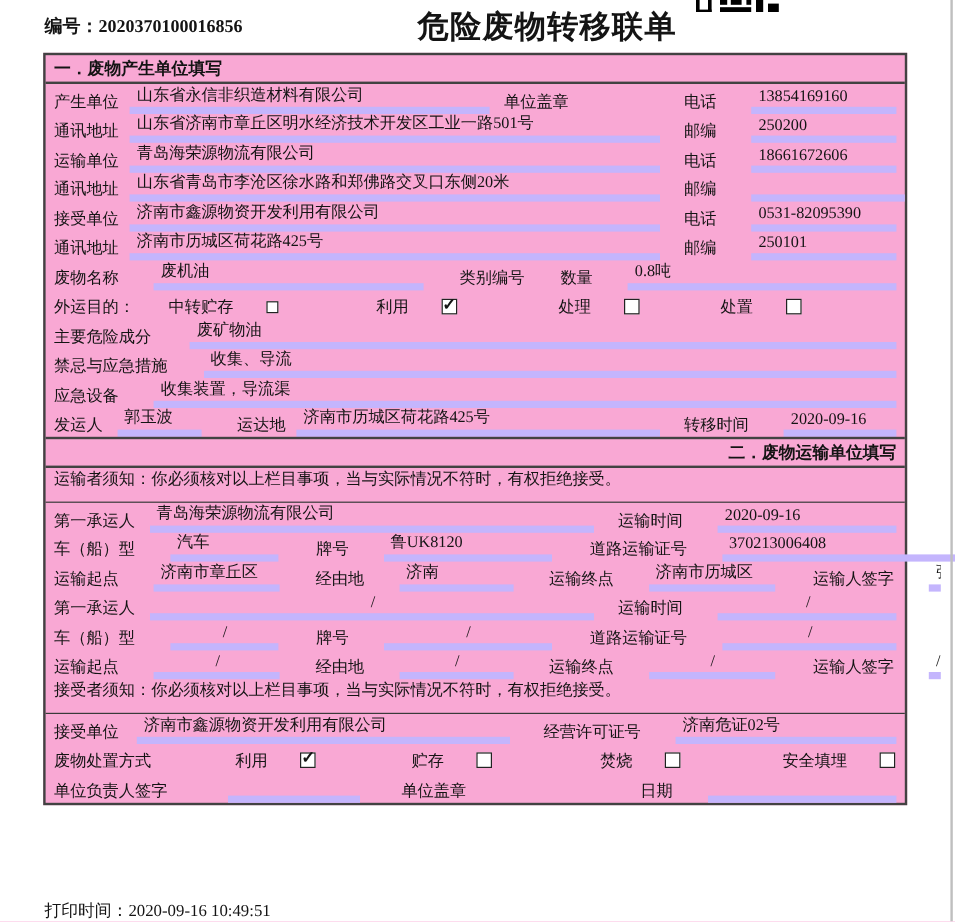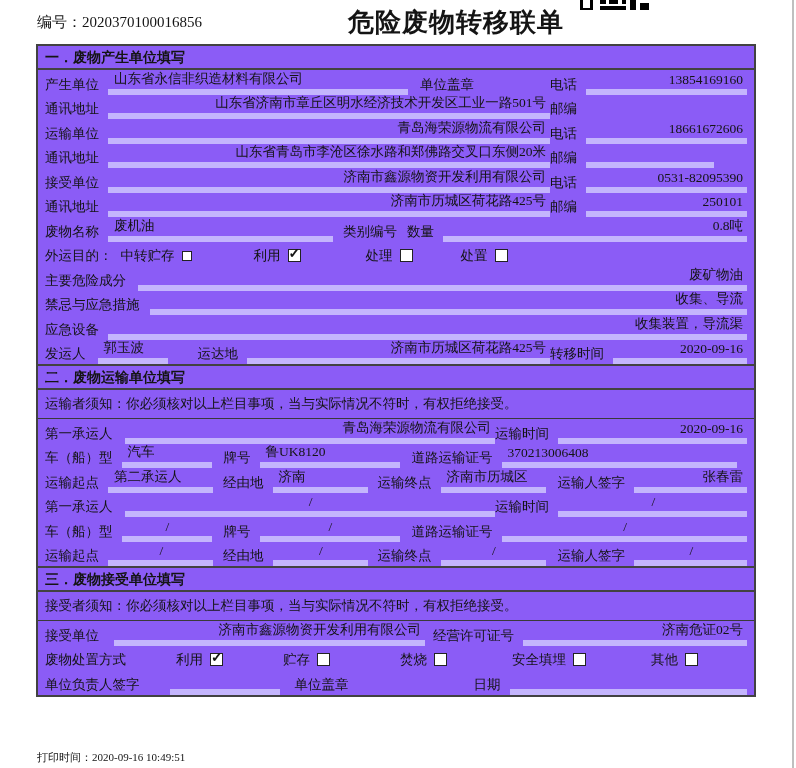--- a/index.html
+++ b/index.html
@@ -3,57 +3,57 @@
 <meta charset="utf-8">
 <style>
   html,body{margin:0;padding:0;}
   body{
     width:796px;height:768px;background:#ffffff;position:relative;overflow:hidden;
     font-family:"Liberation Serif","DejaVu Serif",serif;
     color:#141414;font-size:13.5px;
   }
   .page-edge{position:absolute;top:0;bottom:0;right:2px;width:2px;background:#bfbfbf;}
   .qr{position:absolute;left:580px;top:0;}
-  .hdr-num{position:absolute;left:37px;top:13px;font-size:15px;white-space:nowrap;}
+  .hdr-num{position:absolute;left:37px;top:13px;font-size:15px;white-space:nowrap;font-weight:bold;}
   .hdr-title{
     position:absolute;left:348px;top:5px;font-size:26px;font-weight:bold;letter-spacing:1px;
     font-family:"Liberation Sans","DejaVu Sans",sans-serif;white-space:nowrap;
   }
   .doc{
     position:absolute;left:36px;top:44px;width:716px;
-    border:2px solid #424242;display:flex;flex-direction:column;background:#8b5cf6;
+    border:2px solid #424242;display:flex;flex-direction:column;background:#f9a8d4;
   }
   .sec-head{
     height:22px;line-height:22px;padding:0 7px;font-weight:bold;font-size:14px;
     font-family:"Liberation Sans","DejaVu Sans",sans-serif;
     border-bottom:2px solid #424242;white-space:nowrap;
   }
-  .sec-head.bt{border-top:2px solid #424242;}
+  .sec-head.bt{border-top:2px solid #424242;text-align:right;}
   .row{
     display:flex;align-items:flex-end;height:24.5px;padding:0 7px;
-    white-space:nowrap;box-sizing:border-box;
-  }
-  .row.notice{height:29px;align-items:center;border-bottom:1px solid #3a3a3a;}
+    white-space:nowrap;box-sizing:border-box;gap:20px;
+  }
+  .row.notice{height:29px;align-items:flex-start;border-bottom:1px solid #3a3a3a;}
   .left{display:flex;align-items:flex-end;flex:0 0 auto;box-sizing:border-box;}
   .lbl{padding-bottom:1px;flex:0 0 auto;}
   .u{
     border-bottom:6px solid #c4b5fd;padding:0 4px 1px 6px;margin-left:9px;
     min-height:18px;box-sizing:border-box;flex:0 0 auto;overflow:hidden;
   }
   .u.ctr{text-align:center;}
-  .fill{flex:1 1 auto;text-align:right;}
+  .fill{flex:1 1 auto;}
   .cb{
     width:11px;height:11px;border:1px solid #222;margin:0 0 4px 7px;
     position:relative;flex:0 0 auto;background:#fff;
   }
   .cb.sm{width:8px;height:8px;margin-bottom:5px;}
   .cb.checked::after{
     content:"\2713";position:absolute;left:0px;top:-5px;font-size:14px;font-weight:bold;
   }
-  .print-time{position:absolute;left:37px;top:750px;font-size:11px;white-space:nowrap;}
+  .print-time{position:absolute;left:37px;top:750px;font-size:14px;white-space:nowrap;}
   .w70{width:70px}.w90{width:90px}.w95{width:95px}.w105{width:105px}.w110{width:110px}
   .w128{width:128px}.w130{width:130px}.w140{width:140px}.w145{width:145px}.w160{width:160px}
   .w165{width:165px}.w225{width:225px}.w235{width:235px}.w300{width:300px}
   .w380{width:380px}.w450{width:450px}.w505{width:505px}
   .ml8{margin-left:8px}.ml10{margin-left:10px}.ml12{margin-left:12px}.ml15{margin-left:15px}
   .ml25{margin-left:25px}.ml30{margin-left:30px}.ml50{margin-left:50px}.ml60{margin-left:60px}
   .ml62{margin-left:62px}.ml65{margin-left:65px}.ml70{margin-left:70px}
   .ml120{margin-left:48px}.ml125{margin-left:125px}
 </style>
 </head>
@@ -89,20 +89,21 @@
     <span class="lbl">电话</span>
     <span class="u fill">13854169160</span>
   </div>
 
   <div class="row">
     <div class="left w505">
       <span class="lbl">通讯地址</span>
       <span class="u fill">山东省济南市章丘区明水经济技术开发区工业一路501号</span>
     </div>
     <span class="lbl">邮编</span>
+    <span class="u fill">250200</span>
   </div>
 
   <div class="row">
     <div class="left w505">
       <span class="lbl">运输单位</span>
       <span class="u fill">青岛海荣源物流有限公司</span>
     </div>
     <span class="lbl">电话</span>
     <span class="u fill">18661672606</span>
   </div>
@@ -200,21 +201,21 @@
     <span class="lbl">车（船）型</span>
     <span class="u w90">汽车</span>
     <span class="lbl ml12">牌号</span>
     <span class="u w140">鲁UK8120</span>
     <span class="lbl ml12">道路运输证号</span>
     <span class="u w235">370213006408</span>
   </div>
 
   <div class="row">
     <span class="lbl">运输起点</span>
-    <span class="u w105">第二承运人</span>
+    <span class="u w105">济南市章丘区</span>
     <span class="lbl ml10">经由地</span>
     <span class="u w95">济南</span>
     <span class="lbl ml10">运输终点</span>
     <span class="u w105">济南市历城区</span>
     <span class="lbl ml12">运输人签字</span>
     <span class="u fill">张春雷</span>
   </div>
 
   <div class="row">
     <div class="left w450">
@@ -238,21 +239,20 @@
     <span class="lbl">运输起点</span>
     <span class="u w105 ctr">/</span>
     <span class="lbl ml10">经由地</span>
     <span class="u w95 ctr">/</span>
     <span class="lbl ml10">运输终点</span>
     <span class="u w105 ctr">/</span>
     <span class="lbl ml12">运输人签字</span>
     <span class="u fill ctr">/</span>
   </div>
 
-  <div class="sec-head bt">三．废物接受单位填写</div>
 
   <div class="row notice">
     <span>接受者须知：你必须核对以上栏目事项，当与实际情况不符时，有权拒绝接受。</span>
   </div>
 
   <div class="row">
     <div class="left w380">
       <span class="lbl">接受单位</span>
       <span class="u fill ml15">济南市鑫源物资开发利用有限公司</span>
     </div>

